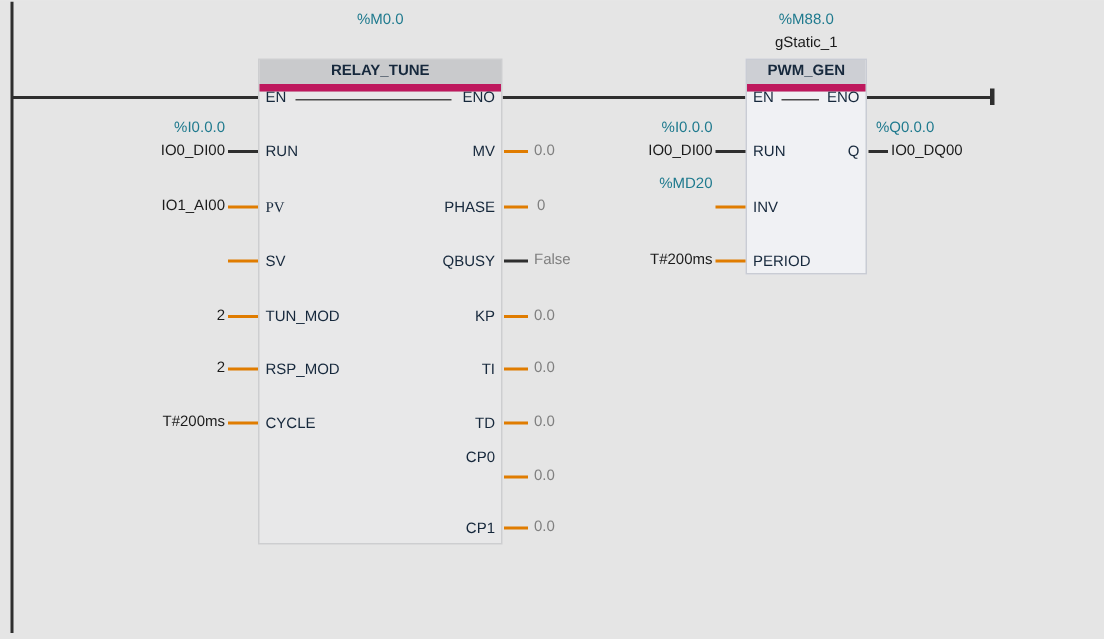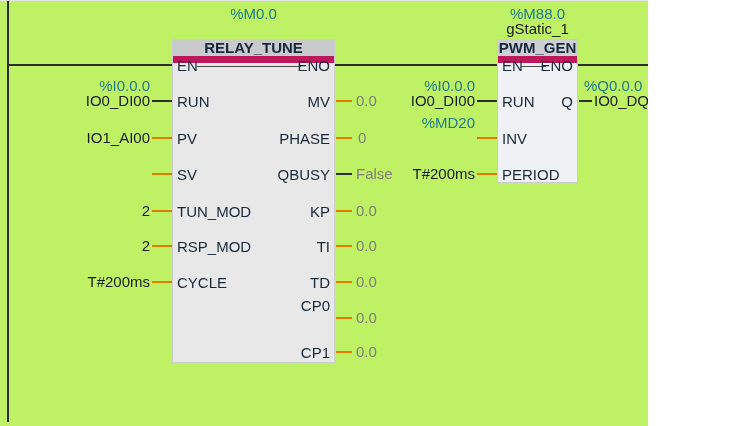--- a/index.html
+++ b/index.html
@@ -1,28 +1,28 @@
 <!DOCTYPE html>
 <html><head>
 <meta charset="utf-8">
 <style>
   html,body{margin:0;padding:0;background:#ffffff;}
   .canvas{
-    position:relative;width:648px;height:426px;background:#bef264;overflow:hidden;
-    font-family:"Liberation Sans","DejaVu Sans",sans-serif;font-size:15px;color:#1b1b1b;
+    position:relative;width:736px;height:426px;background:#e5e5e5;overflow:hidden;
+    font-family:"Liberation Sans","DejaVu Sans",sans-serif;font-size:10px;color:#1b1b1b;
     border-top:1px solid #e6e6e6;
   }
   .rail{position:absolute;left:7px;top:0;width:2px;height:421px;background:#2e2e2e;}
   .wire{position:absolute;height:2px;}
   .wire.bool{background:#2e2e2e;}
   .wire.analog{background:#e07c00;}
   .endtick{position:absolute;width:3px;height:11px;background:#2e2e2e;}
   .fblock{position:absolute;box-sizing:border-box;border:1px solid #cdced0;background:#e8e8e9;}
   .fblock.pwm{background:#f0f1f4;border-color:#c9ccd4;}
-  .fhead{height:16px;line-height:16px;background:#c9cacc;border-bottom:7px solid #be185d;
+  .fhead{height:16px;line-height:16px;background:#c9cacc;border-bottom:5px solid #be185d;
          text-align:center;font-weight:bold;color:#16283c;}
   .fblock.pwm .fhead{background:#cdcfd4;}
   .prow{position:absolute;height:16px;line-height:16px;color:#16283c;white-space:nowrap;}
   .prow.r{text-align:right;}
   .enline{position:absolute;height:1px;background:#4a4a4a;}
   .txtrow{position:absolute;height:15px;line-height:15px;white-space:nowrap;}
   .ctr{text-align:center;}
   .rt{text-align:right;}
   .addr{color:#1f7a8e;}
   .inst{color:#1b1b1b;}
@@ -41,21 +41,21 @@
 
   <div class="txtrow ctr addr" style="left:172px;top:5px;width:163px;">%M0.0</div>
 
   <div class="fblock" style="left:172px;top:38px;width:163px;height:324px;">
     <div class="fhead">RELAY_TUNE</div>
     <div class="prow" style="top:18px;left:4px;">EN</div>
     <div class="enline" style="top:26px;left:24px;right:33px;"></div>
     <div class="prow r" style="top:18px;right:4px;">ENO</div>
 
     <div class="prow" style="top:54px;left:4px;">RUN</div>
-    <div class="prow" style="top:91px;left:4px;">PV</div>
+    <div class="prow" style="top:91px;left:4px;font-family:Liberation Serif, serif;">PV</div>
     <div class="prow" style="top:127px;left:4px;">SV</div>
     <div class="prow" style="top:164px;left:4px;">TUN_MOD</div>
     <div class="prow" style="top:199px;left:4px;">RSP_MOD</div>
     <div class="prow" style="top:235px;left:4px;">CYCLE</div>
 
     <div class="prow r" style="top:54px;right:4px;">MV</div>
     <div class="prow r" style="top:91px;right:4px;">PHASE</div>
     <div class="prow r" style="top:127px;right:4px;">QBUSY</div>
     <div class="prow r" style="top:164px;right:4px;">KP</div>
     <div class="prow r" style="top:199px;right:4px;">TI</div>

